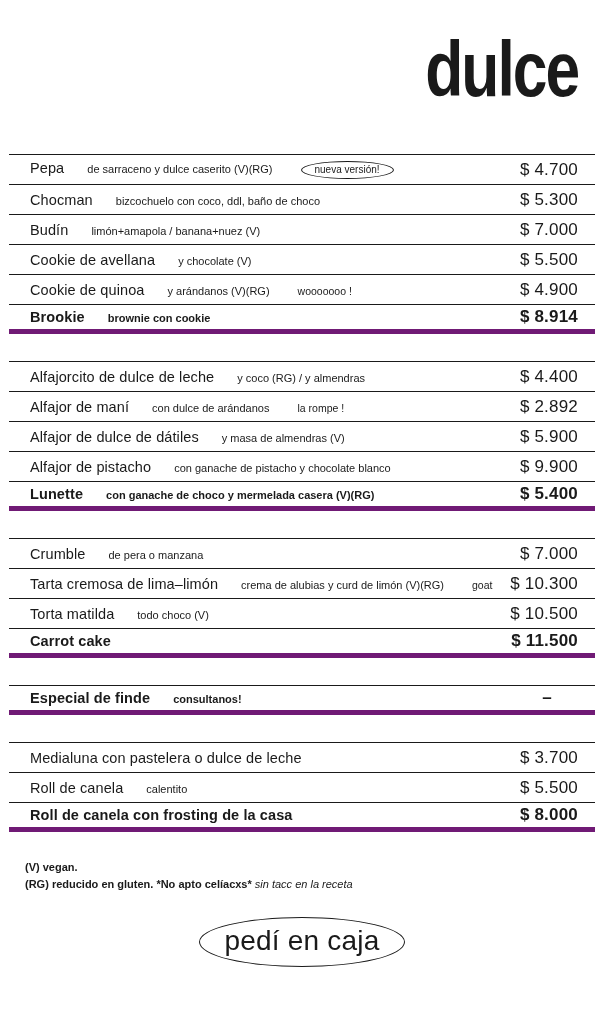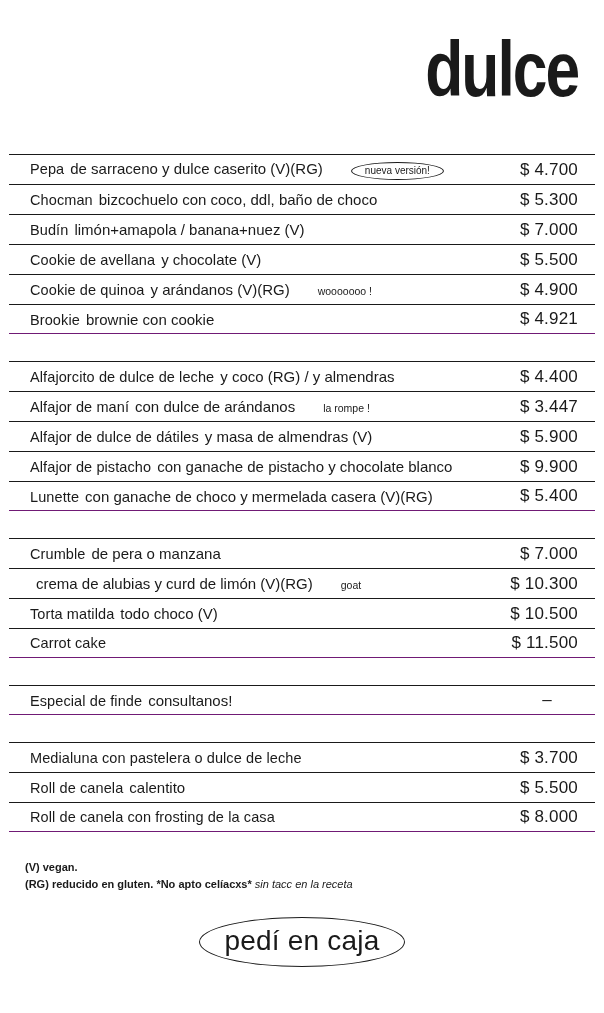--- a/index.html
+++ b/index.html
@@ -36,35 +36,35 @@
     margin: 34px 9px 0 9px;
   }
   .menu-section { margin-bottom: 27px; text-align: center; }
   .menu-row {
     display: flex;
     align-items: center;
     height: 30px;
     border-top: 1px solid #1a1a1a;
     padding: 0 17px 0 21px;
   }
-  .menu-section .menu-row:last-child { border-bottom: 1px solid #701a75; }
+  .menu-section .menu-row:last-child { border-bottom: 5px solid #701a75; font-weight: bold; }
   .row-left {
     display: flex;
     align-items: baseline;
     min-width: 0;
     flex: 1;
   }
   .item-name {
     font-size: 14.5px;
     letter-spacing: 0.1px;
     white-space: nowrap;
   }
   .item-desc {
-    font-size: 15px;
-    margin-left: 6px;
+    font-size: 11px;
+    margin-left: 23px;
     white-space: nowrap;
   }
   .ann {
     margin-left: 28px;
     font-size: 10.5px;
     white-space: nowrap;
   }
   .ann-underline {
     text-underline-offset: 2px;
   }
@@ -152,38 +152,38 @@
           <span class="item-desc">y arándanos (V)(RG)</span>
           <span class="ann ann-underline">wooooooo !</span>
         </div>
         <span class="price">$ 4.900</span>
       </div>
       <div class="menu-row">
         <div class="row-left">
           <span class="item-name">Brookie</span>
           <span class="item-desc">brownie con cookie</span>
         </div>
-        <span class="price">$ 4.921</span>
+        <span class="price">$ 8.914</span>
       </div>
     </div>
     <div class="menu-section">
       <div class="menu-row">
         <div class="row-left">
           <span class="item-name">Alfajorcito de dulce de leche</span>
           <span class="item-desc">y coco (RG) / y almendras</span>
         </div>
         <span class="price">$ 4.400</span>
       </div>
       <div class="menu-row">
         <div class="row-left">
           <span class="item-name">Alfajor de maní</span>
           <span class="item-desc">con dulce de arándanos</span>
           <span class="ann ann-underline">la rompe !</span>
         </div>
-        <span class="price">$ 3.447</span>
+        <span class="price">$ 2.892</span>
       </div>
       <div class="menu-row">
         <div class="row-left">
           <span class="item-name">Alfajor de dulce de dátiles</span>
           <span class="item-desc">y masa de almendras (V)</span>
         </div>
         <span class="price">$ 5.900</span>
       </div>
       <div class="menu-row">
         <div class="row-left">
@@ -203,20 +203,21 @@
     <div class="menu-section">
       <div class="menu-row">
         <div class="row-left">
           <span class="item-name">Crumble</span>
           <span class="item-desc">de pera o manzana</span>
         </div>
         <span class="price">$ 7.000</span>
       </div>
       <div class="menu-row">
         <div class="row-left">
+          <span class="item-name">Tarta cremosa de lima–limón</span>
           <span class="item-desc">crema de alubias y curd de limón (V)(RG)</span>
           <span class="ann ann-underline">goat</span>
         </div>
         <span class="price">$ 10.300</span>
       </div>
       <div class="menu-row">
         <div class="row-left">
           <span class="item-name">Torta matilda</span>
           <span class="item-desc">todo choco (V)</span>
         </div>

